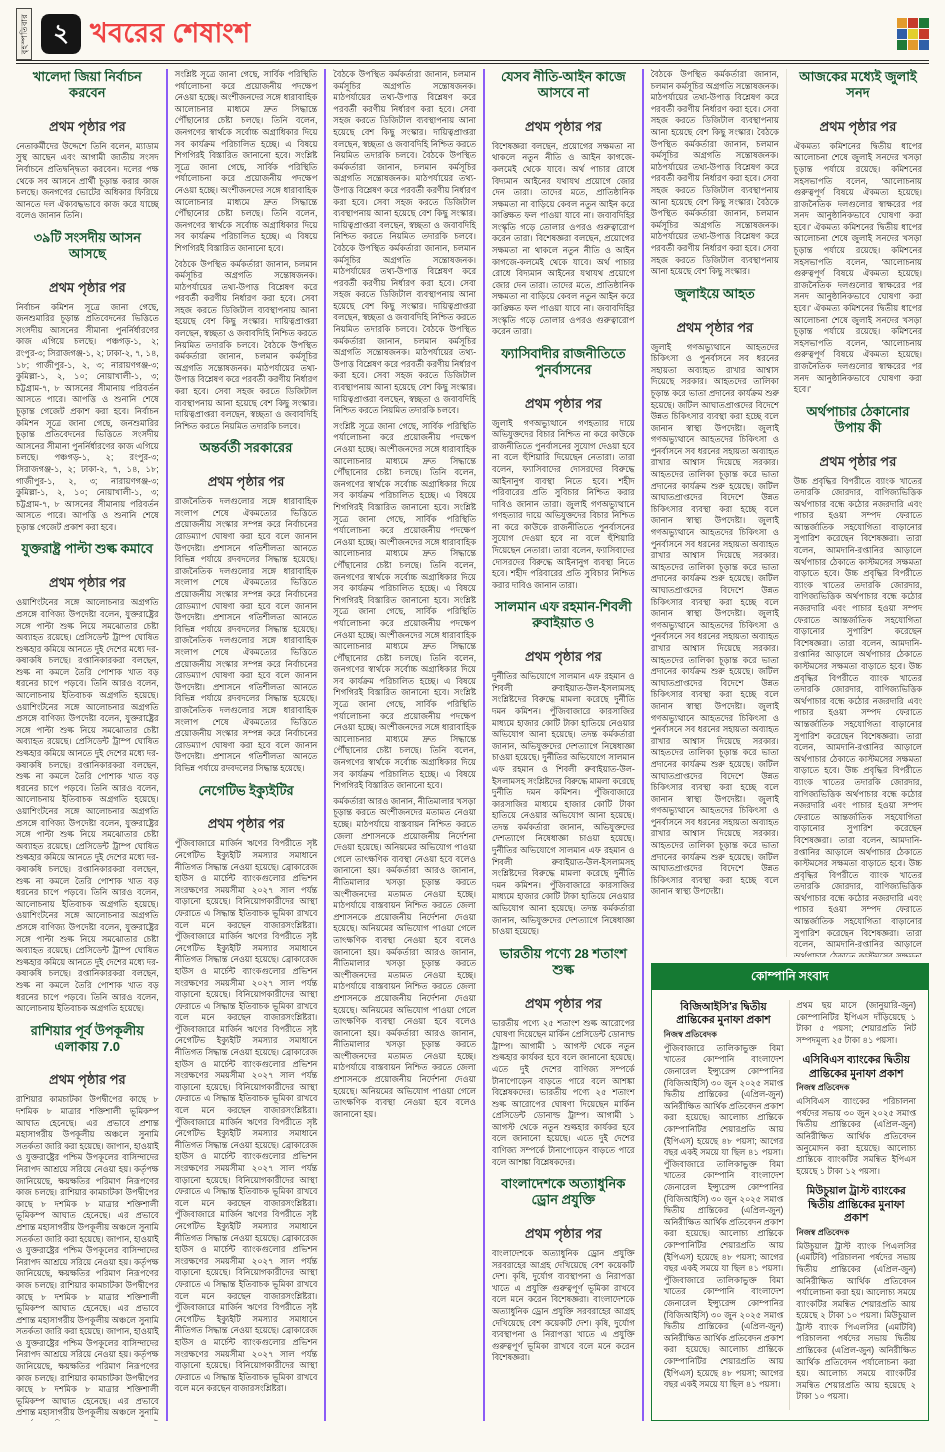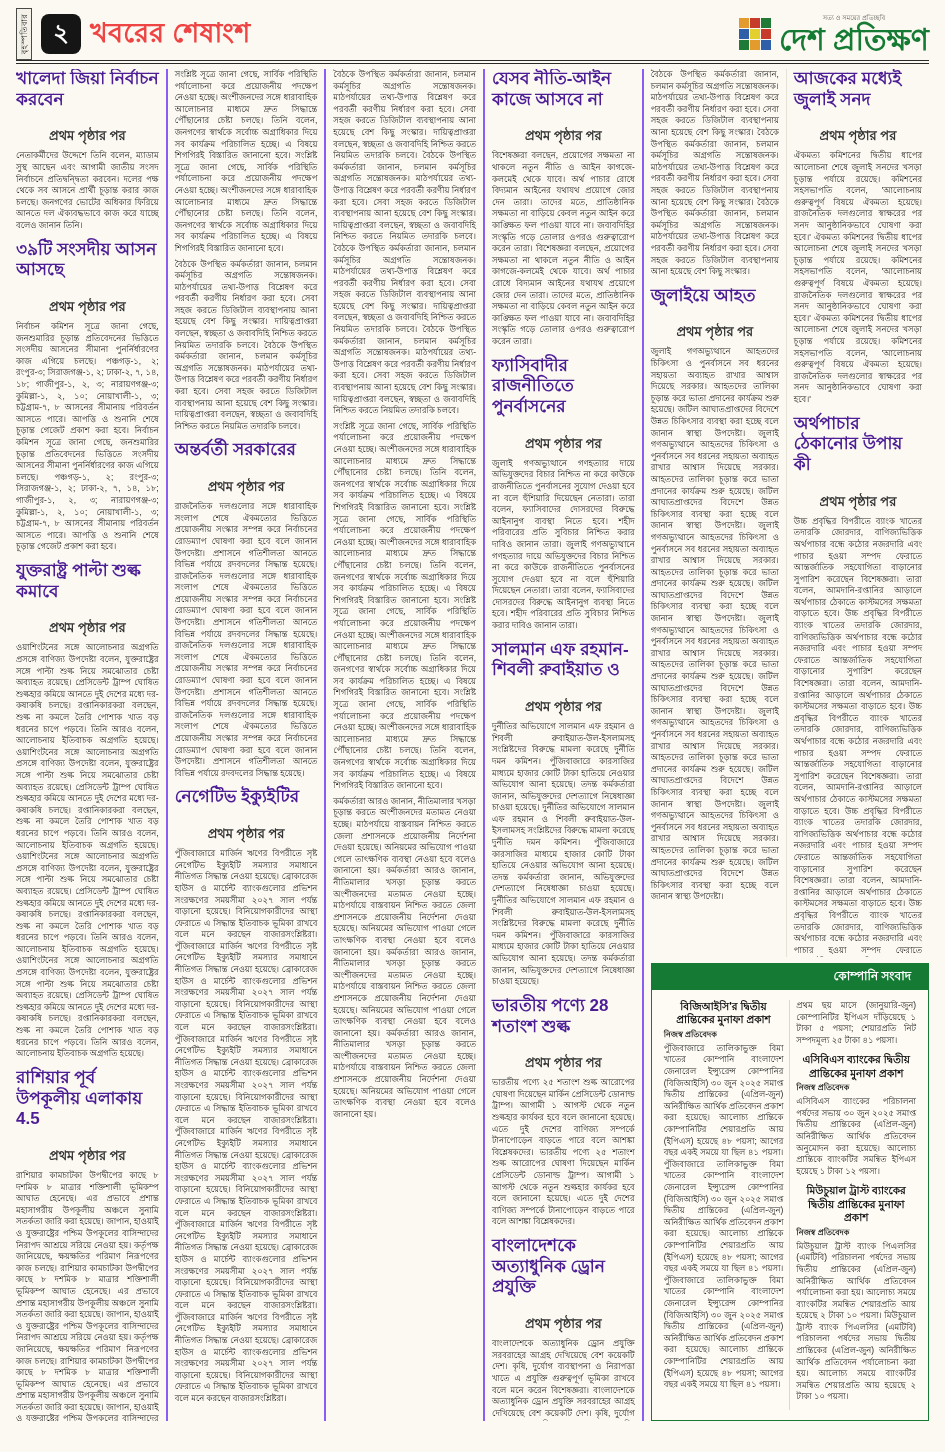--- a/index.html
+++ b/index.html
@@ -26,26 +26,26 @@
   .rule { height:4px; border-top:1.6px solid #2a2a28; border-bottom:0.8px solid #2a2a28; margin-bottom:5px; }
   
   .main { display:flex; height:1352px; overflow:hidden; }
   .col { flex:1 1 0; overflow:hidden; padding:0 7px; min-width:0; }
   .main > .col:first-child { padding-left:0; }
   .main > * + * { border-left:2px solid #8b5cf6; }
   .right-wrap { flex:2 2 0; display:flex; flex-direction:column; min-width:0; }
   .right-cols { display:flex; height:888px; overflow:hidden; }
   .right-cols > .col + .col { border-left:1px solid #e4e1d5; }
   .company-box { flex:1; border:1.6px solid #157a33; margin:6px 0 0 7px; display:flex; flex-direction:column; overflow:hidden; background:#fdfbf4; }
-  .company-title { background:#157a33; color:#fff; text-align:right; font-weight:bold; font-size:12px; padding:3px 17px; }
+  .company-title { background:#157a33; color:#fff; text-align:center; font-weight:bold; font-size:12px; padding:3px 17px; }
   .company-cols { display:flex; flex:1; overflow:hidden; padding:10px 6px; }
   .ccol { flex:1; overflow:hidden; padding:0 6px; min-width:0; }
   .ccol + .ccol { border-left:1px solid #ddd9ca; }
   
-  .h  { font-size:17px; font-weight:bold; line-height:1.22; margin:8px 0 2px; color:#4c1d95; }
+  .h  { font-size:13px; font-weight:bold; text-align:center; line-height:1.22; margin:8px 0 2px; color:#14532d; }
   .h2 { font-size:10.5px; font-weight:bold; text-align:center; line-height:1.28; margin:7px 0 1px; color:#101010; }
   .by { font-size:13px; text-align:center; font-weight:bold; color:#333; margin:16px 0 3px; }
   .rep{ font-size:8px; font-weight:bold; margin:1px 0 2px; }
   .p  { font-size:8.4px; line-height:1.38; text-align:justify; word-break:break-word; margin:0 0 4px; }
   .col > .h:first-child, .ccol > .h2:first-child { margin-top:0; }
 </style>
 </head>
 <body>
 
 <div class="page">
@@ -63,41 +63,37 @@
           <span style="background: rgb(227, 155, 45);"></span>
           <span style="background: rgb(198, 59, 42);"></span>
           <span style="background: rgb(31, 122, 56);"></span>
           <span style="background: rgb(47, 95, 168);"></span>
           <span style="background: rgb(227, 207, 45);"></span>
           <span style="background: rgb(198, 59, 42);"></span>
           <span style="background: rgb(31, 122, 56);"></span>
           <span style="background: rgb(227, 155, 45);"></span>
           <span style="background: rgb(47, 95, 168);"></span>
         </div>
-      <div class="paper-wrap">
-        <div class="tagline">সত্য ও সময়ের প্রতিচ্ছবি</div>
-        <div class="paper-name">দেশ প্রতিক্ষণ</div>
-      </div>
     </div>
   </header>
 
   <div class="rule"></div>
 
   <div class="main">
     <div class="col">
         <div class="h">খালেদা জিয়া নির্বাচন করবেন</div>
         <div class="by">প্রথম পৃষ্ঠার পর</div>
         <div class="p">নেতাকর্মীদের উদ্দেশে তিনি বলেন, ম্যাডাম সুস্থ আছেন এবং আগামী জাতীয় সংসদ নির্বাচনে প্রতিদ্বন্দ্বিতা করবেন। দলের পক্ষ থেকে সব আসনে প্রার্থী চূড়ান্ত করার কাজ চলছে। জনগণের ভোটের অধিকার ফিরিয়ে আনতে দল ঐক্যবদ্ধভাবে কাজ করে যাচ্ছে বলেও জানান তিনি। </div>
         <div class="h">৩৯টি সংসদীয় আসন আসছে</div>
         <div class="by">প্রথম পৃষ্ঠার পর</div>
         <div class="p">নির্বাচন কমিশন সূত্রে জানা গেছে, জনশুমারির চূড়ান্ত প্রতিবেদনের ভিত্তিতে সংসদীয় আসনের সীমানা পুনর্নির্ধারণের কাজ এগিয়ে চলছে। পঞ্চগড়-১, ২; রংপুর-৩; সিরাজগঞ্জ-১, ২; ঢাকা-২, ৭, ১৪, ১৮; গাজীপুর-১, ২, ৩; নারায়ণগঞ্জ-৩; কুমিল্লা-১, ২, ১০; নোয়াখালী-১, ৩; চট্টগ্রাম-৭, ৮ আসনের সীমানায় পরিবর্তন আসতে পারে। আপত্তি ও শুনানি শেষে চূড়ান্ত গেজেট প্রকাশ করা হবে। নির্বাচন কমিশন সূত্রে জানা গেছে, জনশুমারির চূড়ান্ত প্রতিবেদনের ভিত্তিতে সংসদীয় আসনের সীমানা পুনর্নির্ধারণের কাজ এগিয়ে চলছে। পঞ্চগড়-১, ২; রংপুর-৩; সিরাজগঞ্জ-১, ২; ঢাকা-২, ৭, ১৪, ১৮; গাজীপুর-১, ২, ৩; নারায়ণগঞ্জ-৩; কুমিল্লা-১, ২, ১০; নোয়াখালী-১, ৩; চট্টগ্রাম-৭, ৮ আসনের সীমানায় পরিবর্তন আসতে পারে। আপত্তি ও শুনানি শেষে চূড়ান্ত গেজেট প্রকাশ করা হবে। </div>
         <div class="h">যুক্তরাষ্ট্র পাল্টা শুল্ক কমাবে</div>
         <div class="by">প্রথম পৃষ্ঠার পর</div>
         <div class="p">ওয়াশিংটনের সঙ্গে আলোচনার অগ্রগতি প্রসঙ্গে বাণিজ্য উপদেষ্টা বলেন, যুক্তরাষ্ট্রের সঙ্গে পাল্টা শুল্ক নিয়ে সমঝোতার চেষ্টা অব্যাহত রয়েছে। প্রেসিডেন্ট ট্রাম্প ঘোষিত শুল্কহার কমিয়ে আনতে দুই দেশের মধ্যে দর-কষাকষি চলছে। রপ্তানিকারকরা বলছেন, শুল্ক না কমলে তৈরি পোশাক খাত বড় ধরনের চাপে পড়বে। তিনি আরও বলেন, আলোচনায় ইতিবাচক অগ্রগতি হয়েছে। ওয়াশিংটনের সঙ্গে আলোচনার অগ্রগতি প্রসঙ্গে বাণিজ্য উপদেষ্টা বলেন, যুক্তরাষ্ট্রের সঙ্গে পাল্টা শুল্ক নিয়ে সমঝোতার চেষ্টা অব্যাহত রয়েছে। প্রেসিডেন্ট ট্রাম্প ঘোষিত শুল্কহার কমিয়ে আনতে দুই দেশের মধ্যে দর-কষাকষি চলছে। রপ্তানিকারকরা বলছেন, শুল্ক না কমলে তৈরি পোশাক খাত বড় ধরনের চাপে পড়বে। তিনি আরও বলেন, আলোচনায় ইতিবাচক অগ্রগতি হয়েছে। ওয়াশিংটনের সঙ্গে আলোচনার অগ্রগতি প্রসঙ্গে বাণিজ্য উপদেষ্টা বলেন, যুক্তরাষ্ট্রের সঙ্গে পাল্টা শুল্ক নিয়ে সমঝোতার চেষ্টা অব্যাহত রয়েছে। প্রেসিডেন্ট ট্রাম্প ঘোষিত শুল্কহার কমিয়ে আনতে দুই দেশের মধ্যে দর-কষাকষি চলছে। রপ্তানিকারকরা বলছেন, শুল্ক না কমলে তৈরি পোশাক খাত বড় ধরনের চাপে পড়বে। তিনি আরও বলেন, আলোচনায় ইতিবাচক অগ্রগতি হয়েছে। ওয়াশিংটনের সঙ্গে আলোচনার অগ্রগতি প্রসঙ্গে বাণিজ্য উপদেষ্টা বলেন, যুক্তরাষ্ট্রের সঙ্গে পাল্টা শুল্ক নিয়ে সমঝোতার চেষ্টা অব্যাহত রয়েছে। প্রেসিডেন্ট ট্রাম্প ঘোষিত শুল্কহার কমিয়ে আনতে দুই দেশের মধ্যে দর-কষাকষি চলছে। রপ্তানিকারকরা বলছেন, শুল্ক না কমলে তৈরি পোশাক খাত বড় ধরনের চাপে পড়বে। তিনি আরও বলেন, আলোচনায় ইতিবাচক অগ্রগতি হয়েছে। </div>
-        <div class="h">রাশিয়ার পূর্ব উপকূলীয় এলাকায় 4.5</div>
+        <div class="h">রাশিয়ার পূর্ব উপকূলীয় এলাকায় 7.0</div>
         <div class="by">প্রথম পৃষ্ঠার পর</div>
         <div class="p">রাশিয়ার কামচাটকা উপদ্বীপের কাছে ৮ দশমিক ৮ মাত্রার শক্তিশালী ভূমিকম্প আঘাত হেনেছে। এর প্রভাবে প্রশান্ত মহাসাগরীয় উপকূলীয় অঞ্চলে সুনামি সতর্কতা জারি করা হয়েছে। জাপান, হাওয়াই ও যুক্তরাষ্ট্রের পশ্চিম উপকূলের বাসিন্দাদের নিরাপদ আশ্রয়ে সরিয়ে নেওয়া হয়। কর্তৃপক্ষ জানিয়েছে, ক্ষয়ক্ষতির পরিমাণ নিরূপণের কাজ চলছে। রাশিয়ার কামচাটকা উপদ্বীপের কাছে ৮ দশমিক ৮ মাত্রার শক্তিশালী ভূমিকম্প আঘাত হেনেছে। এর প্রভাবে প্রশান্ত মহাসাগরীয় উপকূলীয় অঞ্চলে সুনামি সতর্কতা জারি করা হয়েছে। জাপান, হাওয়াই ও যুক্তরাষ্ট্রের পশ্চিম উপকূলের বাসিন্দাদের নিরাপদ আশ্রয়ে সরিয়ে নেওয়া হয়। কর্তৃপক্ষ জানিয়েছে, ক্ষয়ক্ষতির পরিমাণ নিরূপণের কাজ চলছে। রাশিয়ার কামচাটকা উপদ্বীপের কাছে ৮ দশমিক ৮ মাত্রার শক্তিশালী ভূমিকম্প আঘাত হেনেছে। এর প্রভাবে প্রশান্ত মহাসাগরীয় উপকূলীয় অঞ্চলে সুনামি সতর্কতা জারি করা হয়েছে। জাপান, হাওয়াই ও যুক্তরাষ্ট্রের পশ্চিম উপকূলের বাসিন্দাদের নিরাপদ আশ্রয়ে সরিয়ে নেওয়া হয়। কর্তৃপক্ষ জানিয়েছে, ক্ষয়ক্ষতির পরিমাণ নিরূপণের কাজ চলছে। রাশিয়ার কামচাটকা উপদ্বীপের কাছে ৮ দশমিক ৮ মাত্রার শক্তিশালী ভূমিকম্প আঘাত হেনেছে। এর প্রভাবে প্রশান্ত মহাসাগরীয় উপকূলীয় অঞ্চলে সুনামি সতর্কতা জারি করা হয়েছে। জাপান, হাওয়াই ও যুক্তরাষ্ট্রের পশ্চিম উপকূলের বাসিন্দাদের নিরাপদ আশ্রয়ে সরিয়ে নেওয়া হয়। কর্তৃপক্ষ জানিয়েছে, ক্ষয়ক্ষতির পরিমাণ নিরূপণের কাজ চলছে। </div>
       </div>
     <div class="col">
         <div class="p">সংশ্লিষ্ট সূত্রে জানা গেছে, সার্বিক পরিস্থিতি পর্যালোচনা করে প্রয়োজনীয় পদক্ষেপ নেওয়া হচ্ছে। অংশীজনদের সঙ্গে ধারাবাহিক আলোচনার মাধ্যমে দ্রুত সিদ্ধান্তে পৌঁছানোর চেষ্টা চলছে। তিনি বলেন, জনগণের স্বার্থকে সর্বোচ্চ অগ্রাধিকার দিয়ে সব কার্যক্রম পরিচালিত হচ্ছে। এ বিষয়ে শিগগিরই বিস্তারিত জানানো হবে। সংশ্লিষ্ট সূত্রে জানা গেছে, সার্বিক পরিস্থিতি পর্যালোচনা করে প্রয়োজনীয় পদক্ষেপ নেওয়া হচ্ছে। অংশীজনদের সঙ্গে ধারাবাহিক আলোচনার মাধ্যমে দ্রুত সিদ্ধান্তে পৌঁছানোর চেষ্টা চলছে। তিনি বলেন, জনগণের স্বার্থকে সর্বোচ্চ অগ্রাধিকার দিয়ে সব কার্যক্রম পরিচালিত হচ্ছে। এ বিষয়ে শিগগিরই বিস্তারিত জানানো হবে। </div>
         <div class="p">বৈঠকে উপস্থিত কর্মকর্তারা জানান, চলমান কর্মসূচির অগ্রগতি সন্তোষজনক। মাঠপর্যায়ের তথ্য-উপাত্ত বিশ্লেষণ করে পরবর্তী করণীয় নির্ধারণ করা হবে। সেবা সহজ করতে ডিজিটাল ব্যবস্থাপনায় আনা হয়েছে বেশ কিছু সংস্কার। দায়িত্বপ্রাপ্তরা বলছেন, স্বচ্ছতা ও জবাবদিহি নিশ্চিত করতে নিয়মিত তদারকি চলবে। বৈঠকে উপস্থিত কর্মকর্তারা জানান, চলমান কর্মসূচির অগ্রগতি সন্তোষজনক। মাঠপর্যায়ের তথ্য-উপাত্ত বিশ্লেষণ করে পরবর্তী করণীয় নির্ধারণ করা হবে। সেবা সহজ করতে ডিজিটাল ব্যবস্থাপনায় আনা হয়েছে বেশ কিছু সংস্কার। দায়িত্বপ্রাপ্তরা বলছেন, স্বচ্ছতা ও জবাবদিহি নিশ্চিত করতে নিয়মিত তদারকি চলবে। </div>
         <div class="h">অন্তর্বর্তী সরকারের</div>
         <div class="by">প্রথম পৃষ্ঠার পর</div>
         <div class="p">রাজনৈতিক দলগুলোর সঙ্গে ধারাবাহিক সংলাপ শেষে ঐকমত্যের ভিত্তিতে প্রয়োজনীয় সংস্কার সম্পন্ন করে নির্বাচনের রোডম্যাপ ঘোষণা করা হবে বলে জানান উপদেষ্টা। প্রশাসনে গতিশীলতা আনতে বিভিন্ন পর্যায়ে রদবদলের সিদ্ধান্ত হয়েছে। রাজনৈতিক দলগুলোর সঙ্গে ধারাবাহিক সংলাপ শেষে ঐকমত্যের ভিত্তিতে প্রয়োজনীয় সংস্কার সম্পন্ন করে নির্বাচনের রোডম্যাপ ঘোষণা করা হবে বলে জানান উপদেষ্টা। প্রশাসনে গতিশীলতা আনতে বিভিন্ন পর্যায়ে রদবদলের সিদ্ধান্ত হয়েছে। রাজনৈতিক দলগুলোর সঙ্গে ধারাবাহিক সংলাপ শেষে ঐকমত্যের ভিত্তিতে প্রয়োজনীয় সংস্কার সম্পন্ন করে নির্বাচনের রোডম্যাপ ঘোষণা করা হবে বলে জানান উপদেষ্টা। প্রশাসনে গতিশীলতা আনতে বিভিন্ন পর্যায়ে রদবদলের সিদ্ধান্ত হয়েছে। রাজনৈতিক দলগুলোর সঙ্গে ধারাবাহিক সংলাপ শেষে ঐকমত্যের ভিত্তিতে প্রয়োজনীয় সংস্কার সম্পন্ন করে নির্বাচনের রোডম্যাপ ঘোষণা করা হবে বলে জানান উপদেষ্টা। প্রশাসনে গতিশীলতা আনতে বিভিন্ন পর্যায়ে রদবদলের সিদ্ধান্ত হয়েছে। </div>
         <div class="h">নেগেটিভ ইক্যুইটির</div>

